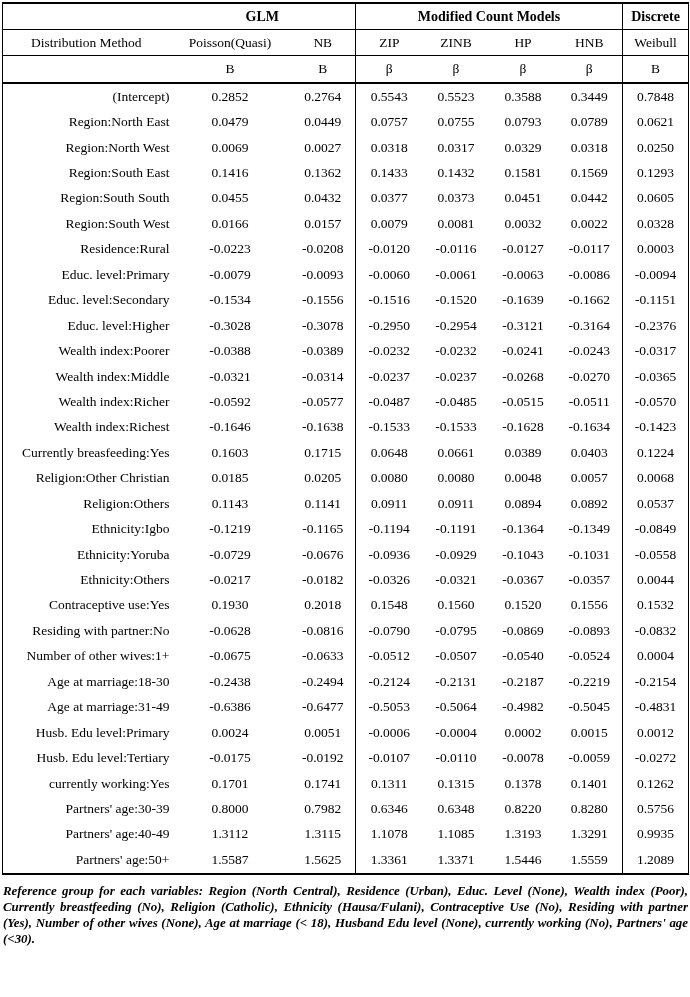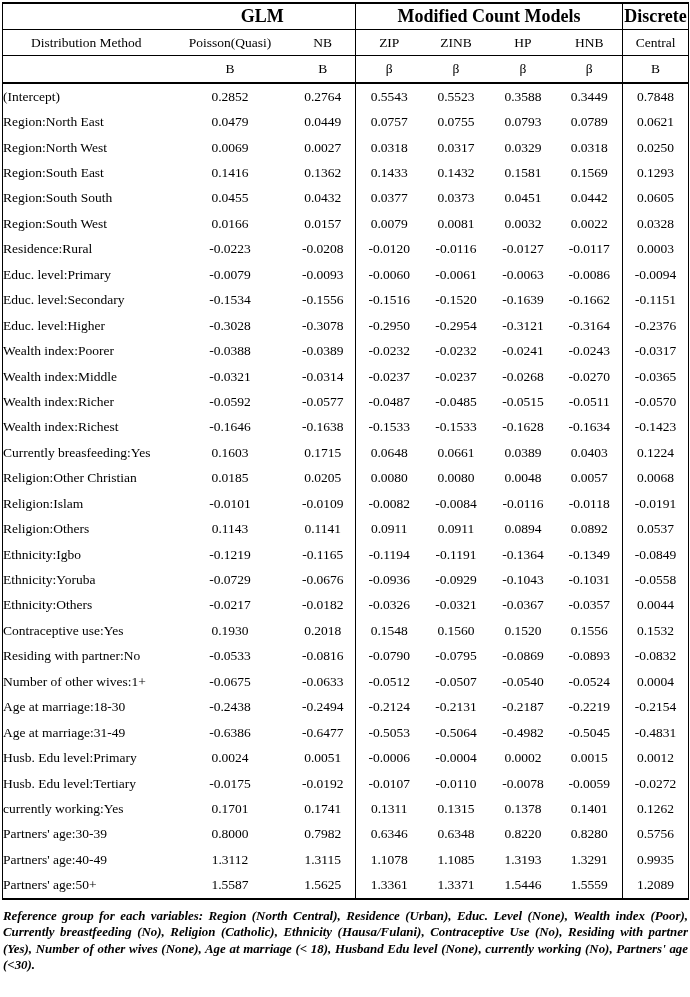--- a/index.html
+++ b/index.html
@@ -31,37 +31,37 @@
     margin: 0;
     text-align: center;
     vertical-align: middle;
     font-weight: normal;
     font-size: 13.5px;
     white-space: nowrap;
     overflow: hidden;
   }
   tr.group-row th {
     font-weight: bold;
-    font-size: 18px;
+    font-size: 14px;
     height: 25px;
     border-bottom: 1.5px solid #000;
   }
   tr.method-row th {
     height: 25px;
     border-bottom: 1.2px solid #000;
   }
   tr.symbol-row th {
     height: 26px;
     border-bottom: 2px solid #000;
   }
   tbody td {
     height: 25.45px;
   }
   tbody td.lbl {
-    text-align: left;
+    text-align: right;
   }
   .gl {
     border-left: 1.5px solid #000;
   }
   p.note {
     font-weight: bold;
     font-style: italic;
     font-size: 12.9px;
     line-height: 16.3px;
     margin: 8px 2px 0 3px;
@@ -93,21 +93,21 @@
         <th class="gl">Discrete</th>
       </tr>
       <tr class="method-row">
         <th>Distribution Method</th>
         <th>Poisson(Quasi)</th>
         <th>NB</th>
         <th class="gl">ZIP</th>
         <th>ZINB</th>
         <th>HP</th>
         <th>HNB</th>
-        <th class="gl">Central</th>
+        <th class="gl">Weibull</th>
       </tr>
       <tr class="symbol-row">
         <th></th>
         <th>B</th>
         <th>B</th>
         <th class="gl">β</th>
         <th>β</th>
         <th>β</th>
         <th>β</th>
         <th class="gl">B</th>
@@ -268,30 +268,20 @@
           <td class="lbl">Religion:Other Christian</td>
           <td>0.0185</td>
           <td>0.0205</td>
           <td class="gl">0.0080</td>
           <td>0.0080</td>
           <td>0.0048</td>
           <td>0.0057</td>
           <td class="gl">0.0068</td>
         </tr>
         <tr>
-          <td class="lbl">Religion:Islam</td>
-          <td>-0.0101</td>
-          <td>-0.0109</td>
-          <td class="gl">-0.0082</td>
-          <td>-0.0084</td>
-          <td>-0.0116</td>
-          <td>-0.0118</td>
-          <td class="gl">-0.0191</td>
-        </tr>
-        <tr>
           <td class="lbl">Religion:Others</td>
           <td>0.1143</td>
           <td>0.1141</td>
           <td class="gl">0.0911</td>
           <td>0.0911</td>
           <td>0.0894</td>
           <td>0.0892</td>
           <td class="gl">0.0537</td>
         </tr>
         <tr>
@@ -329,21 +319,21 @@
           <td>0.1930</td>
           <td>0.2018</td>
           <td class="gl">0.1548</td>
           <td>0.1560</td>
           <td>0.1520</td>
           <td>0.1556</td>
           <td class="gl">0.1532</td>
         </tr>
         <tr>
           <td class="lbl">Residing with partner:No</td>
-          <td>-0.0533</td>
+          <td>-0.0628</td>
           <td>-0.0816</td>
           <td class="gl">-0.0790</td>
           <td>-0.0795</td>
           <td>-0.0869</td>
           <td>-0.0893</td>
           <td class="gl">-0.0832</td>
         </tr>
         <tr>
           <td class="lbl">Number of other wives:1+</td>
           <td>-0.0675</td>

